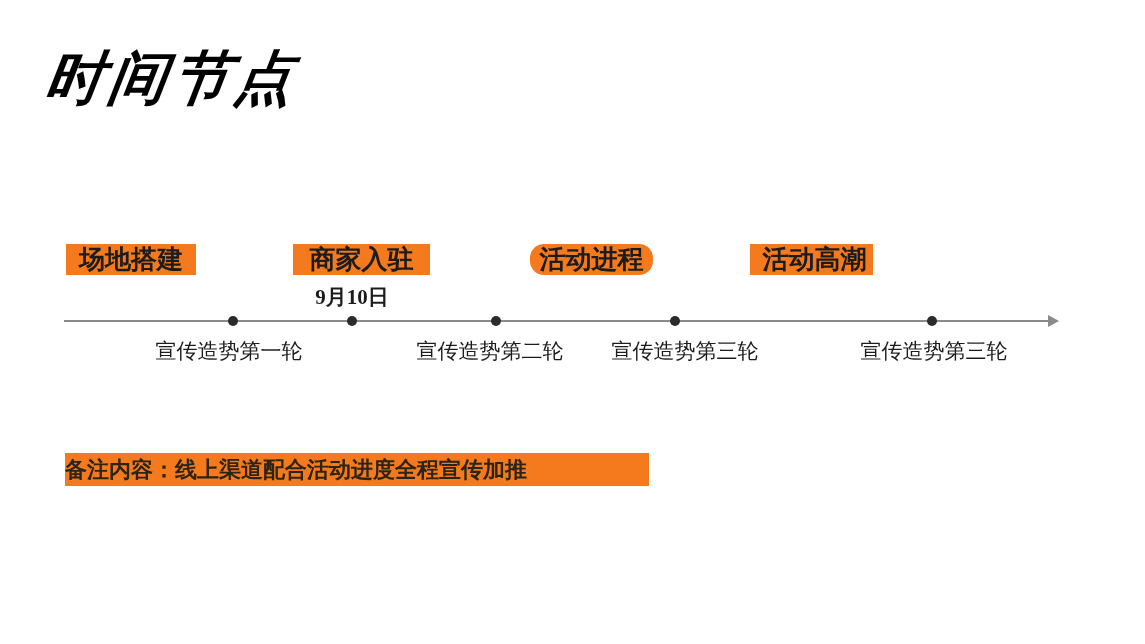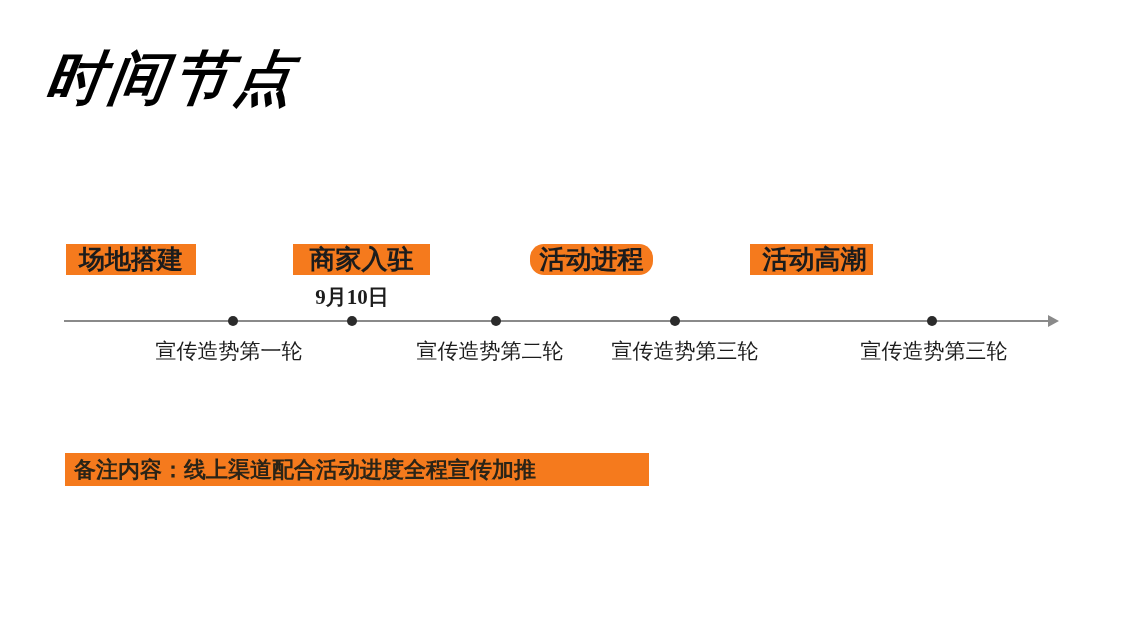--- a/index.html
+++ b/index.html
@@ -86,21 +86,20 @@
   }
   .n1{left:119px;} .n2{left:380px;} .n3{left:575px;} .n4{left:824px;}
   .footer-bar{
     position:absolute;
     left:65px;top:453px;
     width:584px;height:33px;
     background:var(--accent);
   }
   .footer-text{
     display:block;
-    padding-left:9px;
     line-height:33px;
     font-weight:bold;
     font-size:22px;
     color:#2B2417;
     white-space:nowrap;
   }
 </style>
 </head>
 <body>
 

